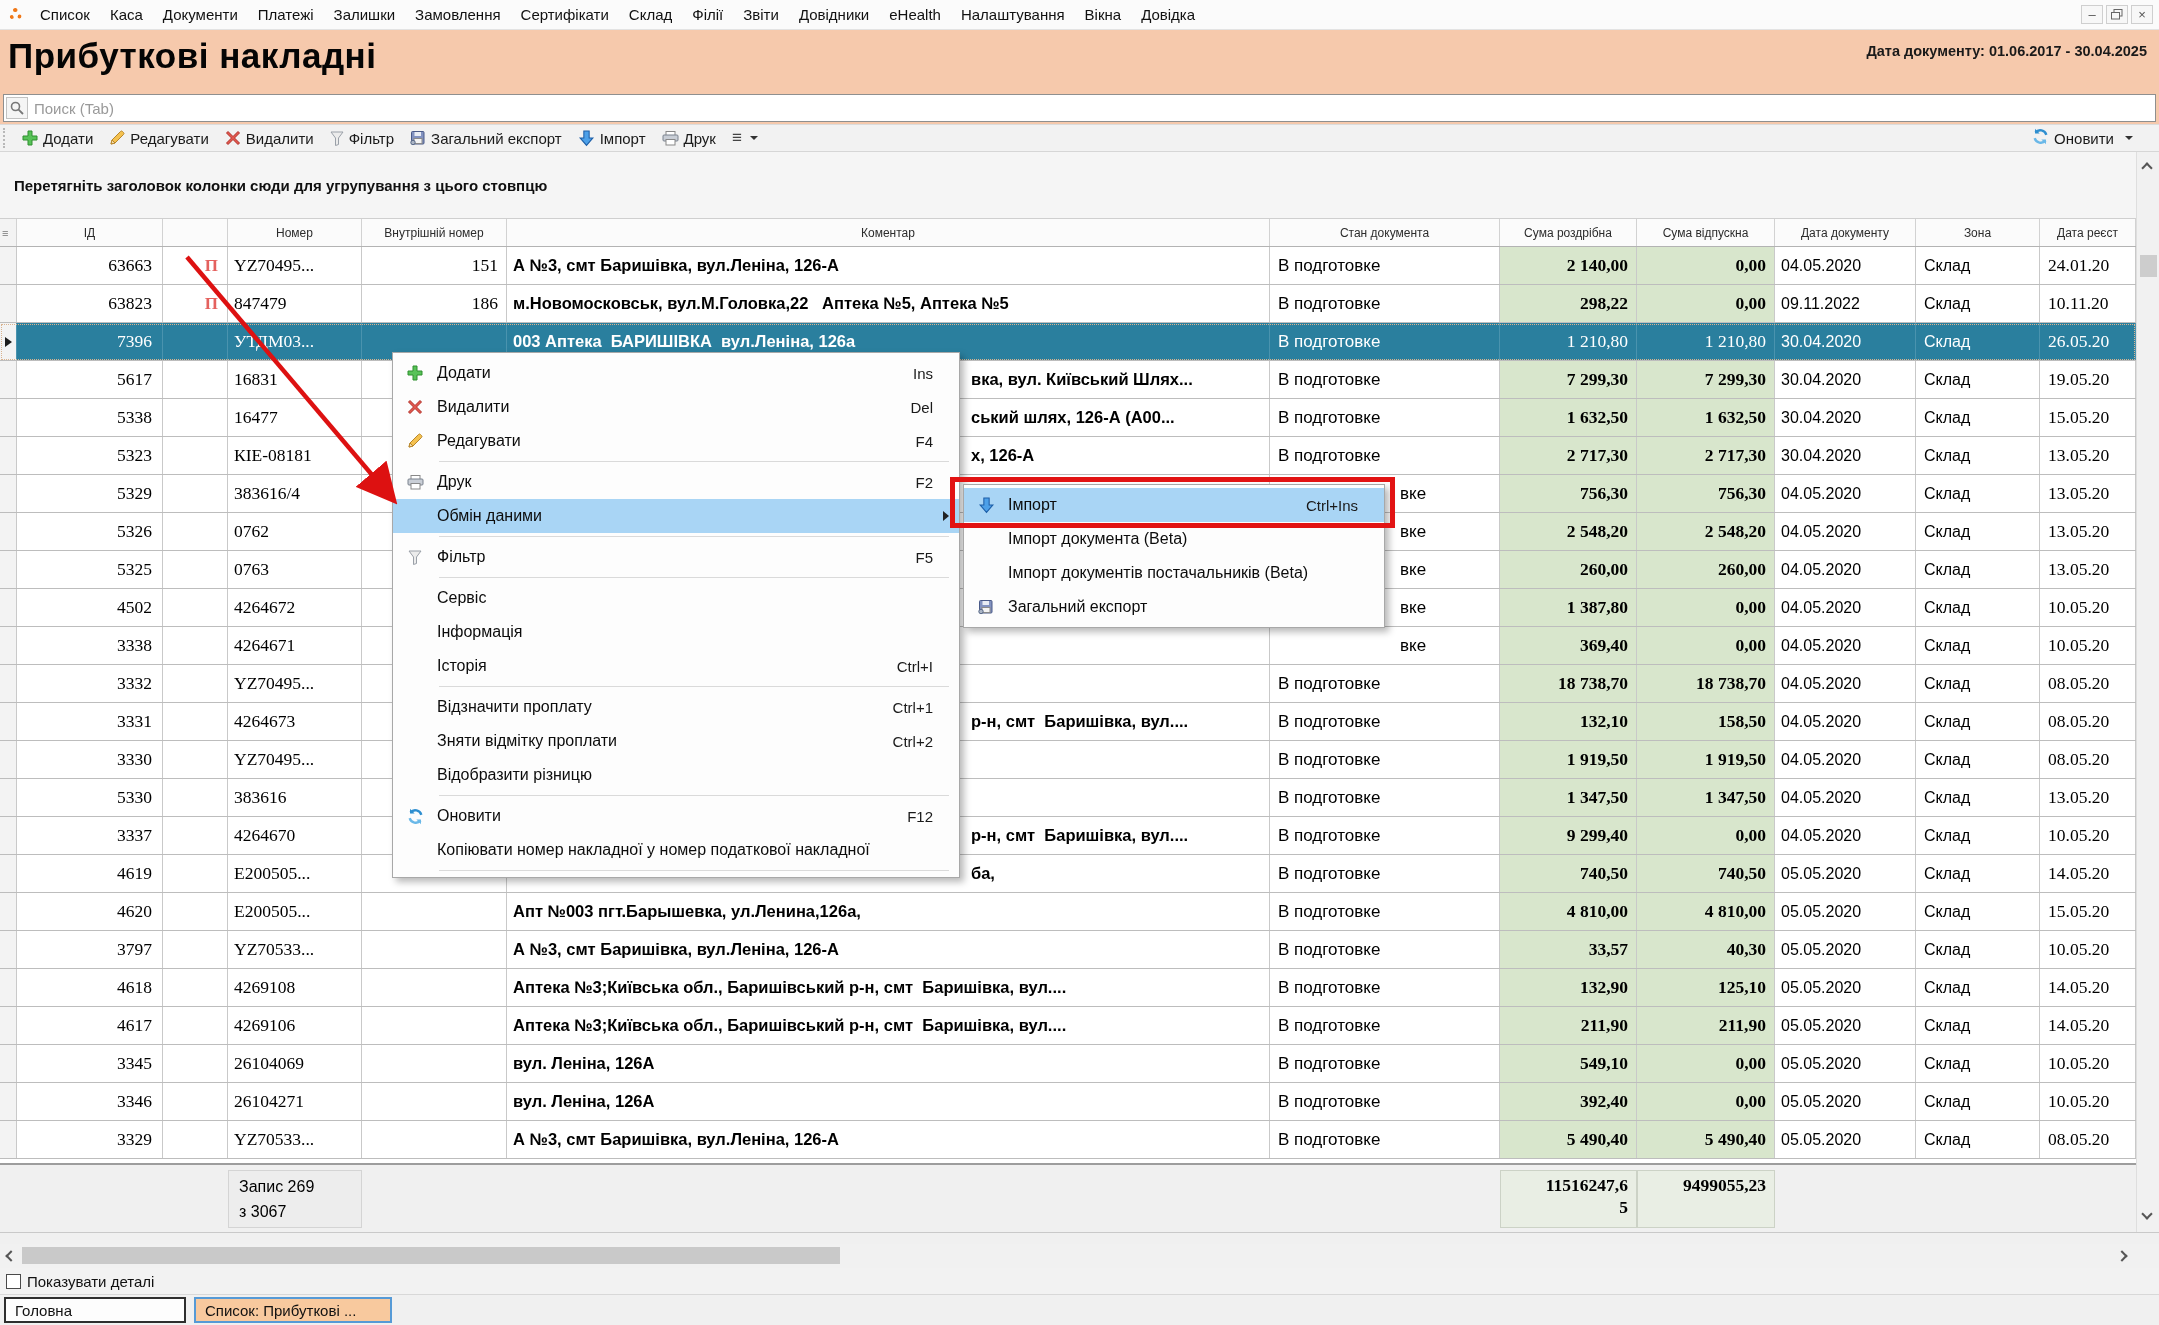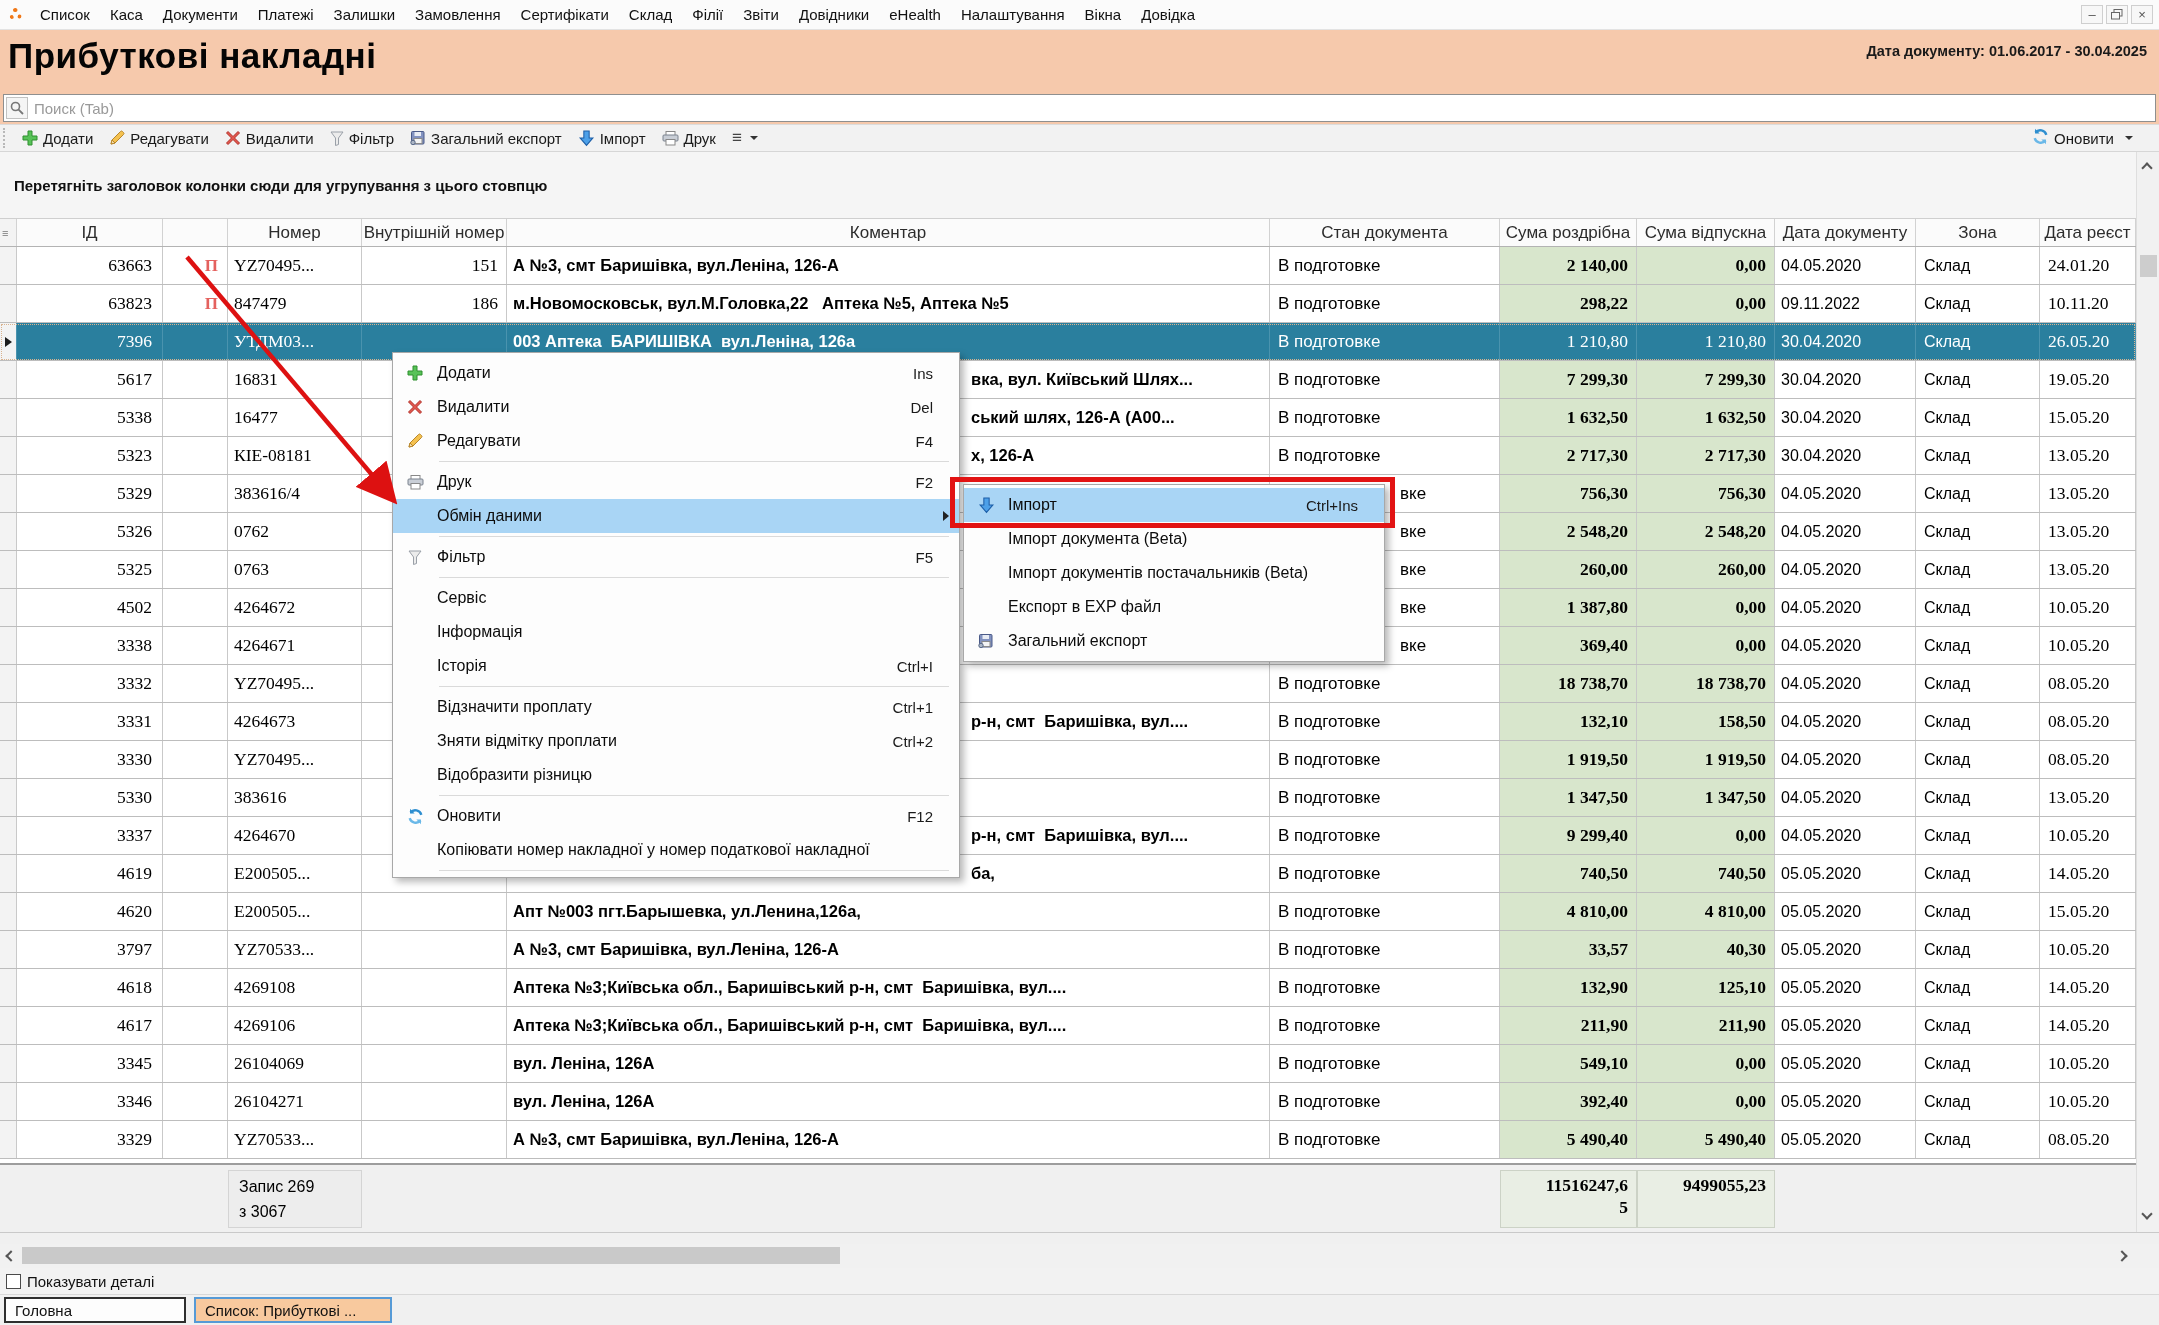--- a/index.html
+++ b/index.html
@@ -35,21 +35,21 @@
   .tbtn { display:flex; align-items:center; gap:5px; padding:0 8px; font-size:15px; color:#1a1a1a; height:26px; cursor:default; }
   .tb-right { margin-left:auto; display:flex; align-items:center; gap:5px; padding-right:26px; font-size:15px; color:#1a1a1a; }
   .caret { width:0; height:0; border-left:4px solid transparent; border-right:4px solid transparent; border-top:5px solid #333; margin-left:3px; }
   .listglyph { font-size:17px; color:#444; }
 
   
   .groupband { position:absolute; left:0; top:152px; width:2136px; height:66px; background:#f5f5f5;
     display:flex; align-items:center; padding-left:14px; font-size:15px; font-weight:bold; color:#101010; }
   .thead { position:absolute; left:0; top:218px; width:2136px; height:29px; display:flex;
     border-top:1px solid #cfcfcf; border-bottom:1px solid #b3b3b3; background:#fbfbfb; }
-  .hcell { height:100%; border-right:1px solid #d2d2d2; font-size:17px; color:#2c2c2c;
+  .hcell { height:100%; border-right:1px solid #d2d2d2; font-size:12px; color:#2c2c2c;
     display:flex; align-items:center; justify-content:center; overflow:hidden; white-space:pre; }
   .hgut { justify-content:flex-start; padding-left:2px; font-size:11px; color:#777; background:#f3f3f3; }
   .tbody { position:absolute; left:0; top:247px; width:2136px; }
   .trow { display:flex; height:38px; border-bottom:1px solid #bdbdbd; background:#fff; }
   .cell { height:100%; border-right:1px solid #c9c9c9; overflow:hidden; white-space:pre;
     display:flex; align-items:center; }
   .c-gut { background:#f3f3f3; justify-content:center; }
   .c-id { font-family:"Liberation Serif","DejaVu Serif",serif; font-size:17.5px; justify-content:flex-end; padding-right:10px; color:#000; }
   .c-flag { justify-content:flex-end; padding-right:9px; color:#e4615e; font-size:17px; font-weight:bold;
     font-family:"Liberation Serif","DejaVu Serif",serif; }
@@ -766,24 +766,20 @@
       </div>
       <div class="menuitem">
         <span class="mico"></span>
         <span class="mlabel">Імпорт документа (Beta)</span>
       </div>
       <div class="menuitem">
         <span class="mico"></span>
         <span class="mlabel">Імпорт документів постачальників (Beta)</span>
       </div>
       <div class="menuitem">
-        <span class="mico"></span>
-        <span class="mlabel">Експорт в EXP файл</span>
-      </div>
-      <div class="menuitem">
         <span class="mico">
           <span style="display: inline-flex; align-items: center;">
             <svg width="16" height="16" viewBox="0 0 16 16">
               <rect x="1.5" y="1.5" width="12.5" height="12.5" rx="1" fill="#8292c0" stroke="#4a5a88"></rect>
               <rect x="4.5" y="2" width="6.5" height="4" fill="#e8ecf4"></rect>
               <rect x="4" y="8.5" width="8" height="5" fill="#f4f4f4" stroke="#8a8a8a"></rect>
               <circle cx="3" cy="12.5" r="2.2" fill="#aab4c4" stroke="#5a6a88"></circle>
             </svg>
           </span>
         </span>

